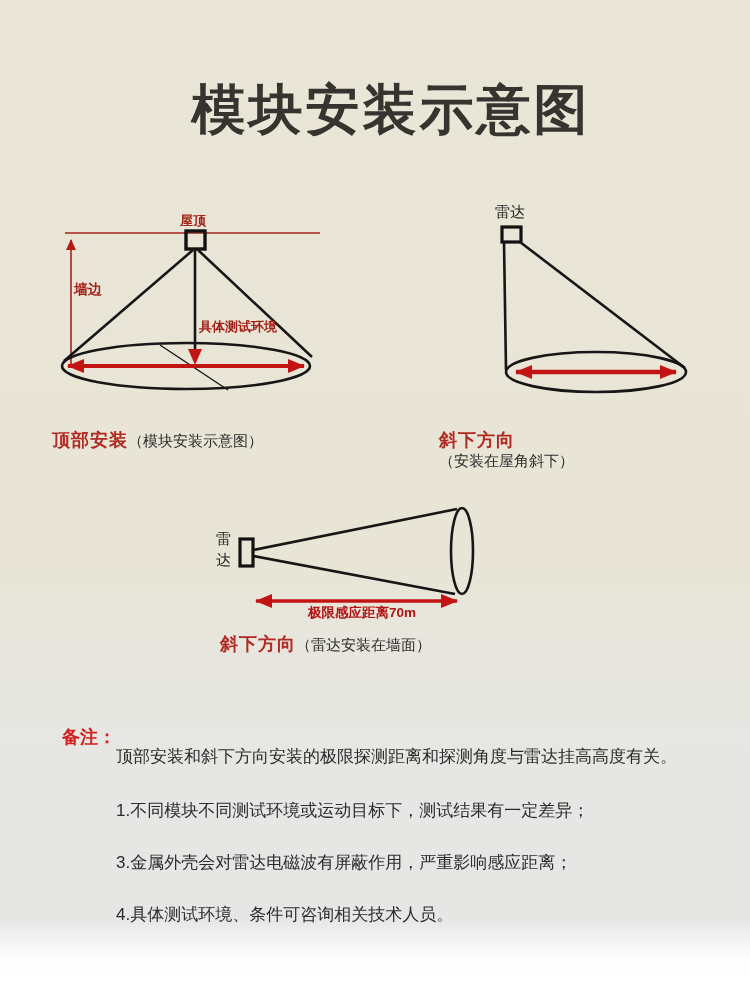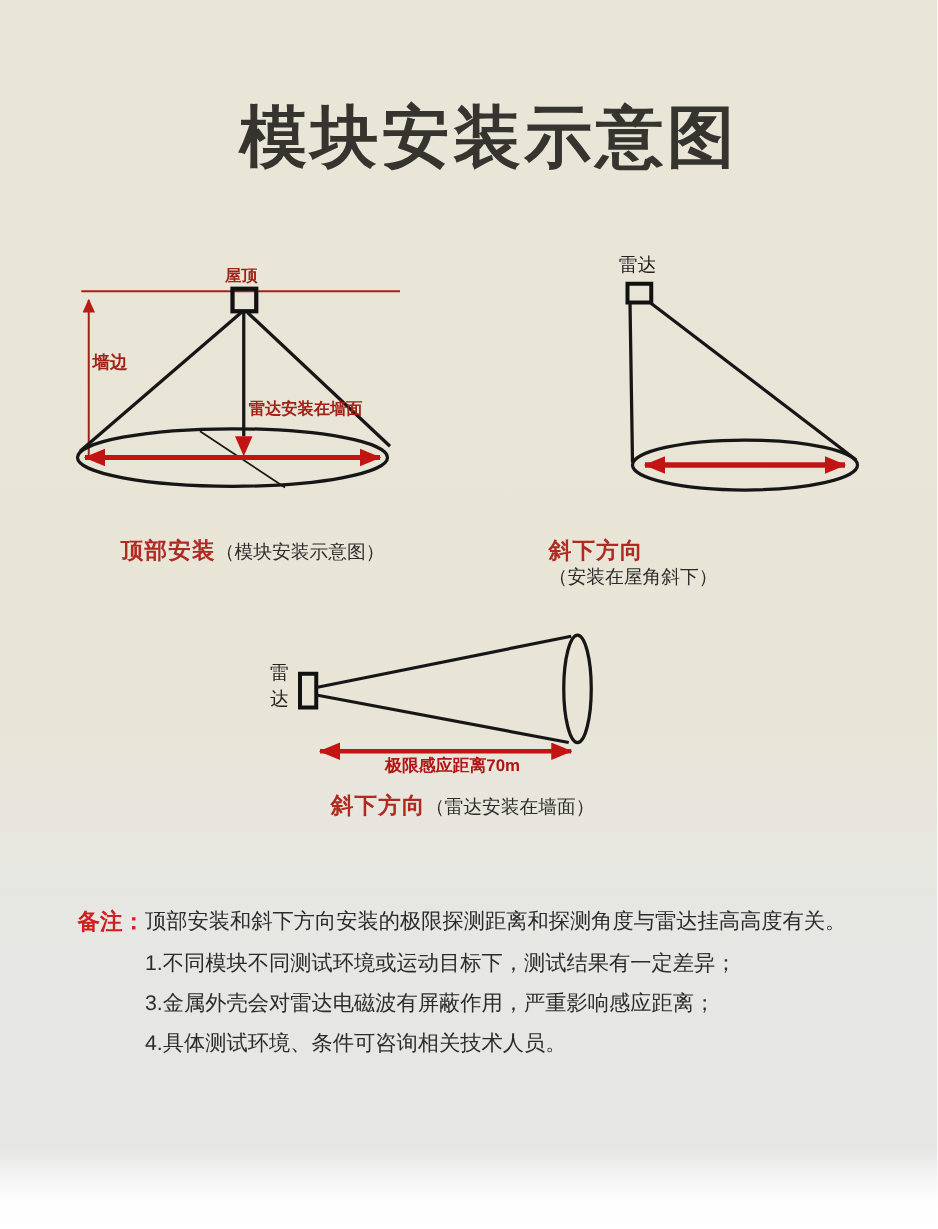--- a/index.html
+++ b/index.html
@@ -28,38 +28,38 @@
   .roof-label{left:180px;top:212px;}
   .antenna-label{left:199px;top:318px;}
   .radar2-label{left:495px;top:203px;}
   .radar3-label{
     left:216px;top:528px;width:17px;
     font-size:15px;line-height:21px;word-break:break-all;
     white-space:normal;color:#222220;
   }
   .distance-label{left:308px;top:604px;font-size:13.5px;font-weight:bold;color:#b01414;}
   .caption{
-    position:absolute;display:flex;justify-content:center;
+    position:absolute;display:flex;
     align-items:baseline;width:300px;white-space:nowrap;
   }
   .caption .cap-main{color:#b02a22;font-size:18px;font-weight:bold;letter-spacing:1px;}
   .caption .cap-note{color:#2b2b2b;font-size:15px;}
   .caption1{left:52px;top:428px;}
   .caption2{left:439px;top:428px;flex-direction:column;}
   .caption3{left:220px;top:632px;}
   .notes{
     position:absolute;left:62px;top:722px;width:660px;
     display:flex;align-items:flex-start;
   }
   .notes-label{
     color:#cf1f1f;font-size:18px;font-weight:bold;
     white-space:nowrap;line-height:30px;flex:0 0 52px;
   }
   .notes-body{color:#2b2b2b;font-size:17px;}
-  .notes-body .note-line{line-height:32px;height:32px;white-space:nowrap;}
+  .notes-body .note-line{line-height:32px;height:32px;white-space:nowrap;margin-top:20px;}
   .notes-body .note-line:first-child{line-height:30px;height:33px;}
 </style>
 </head>
 <body>
 
 <div class="page">
 
   <h1 class="title">模块安装示意图</h1>
 
   <svg class="svg-layer" width="750" height="983" viewBox="0 0 750 983">
@@ -91,21 +91,21 @@
 
     <rect x="240" y="539" width="13" height="27" fill="none" stroke="#111111" stroke-width="3.2"></rect>
     <line x1="253" y1="550" x2="457" y2="509" stroke="#161616" stroke-width="2.6"></line>
     <line x1="253" y1="556" x2="455" y2="594" stroke="#161616" stroke-width="2.6"></line>
     <ellipse cx="462" cy="551" rx="11" ry="43" fill="none" stroke="#161616" stroke-width="2.6"></ellipse>
     <line x1="256" y1="601" x2="457" y2="601" stroke="#c31414" stroke-width="3.5" marker-start="url(#arrowBig)" marker-end="url(#arrowBig)"></line>
   </svg>
 
   <span class="lbl lbl-darkred roof-label">屋顶</span>
   <span class="lbl lbl-darkred wall-label">墙边</span>
-  <span class="lbl lbl-darkred antenna-label">雷达安装在墙面</span>
+  <span class="lbl lbl-darkred antenna-label">具体测试环境</span>
   <div class="caption caption1">
     <span class="cap-main">顶部安装</span>
     <span class="cap-note">（模块安装示意图）</span>
   </div>
 
   <span class="lbl lbl-black radar2-label">雷达</span>
   <div class="caption caption2">
     <span class="cap-main">斜下方向</span>
     <span class="cap-note">（安装在屋角斜下）</span>
   </div>

